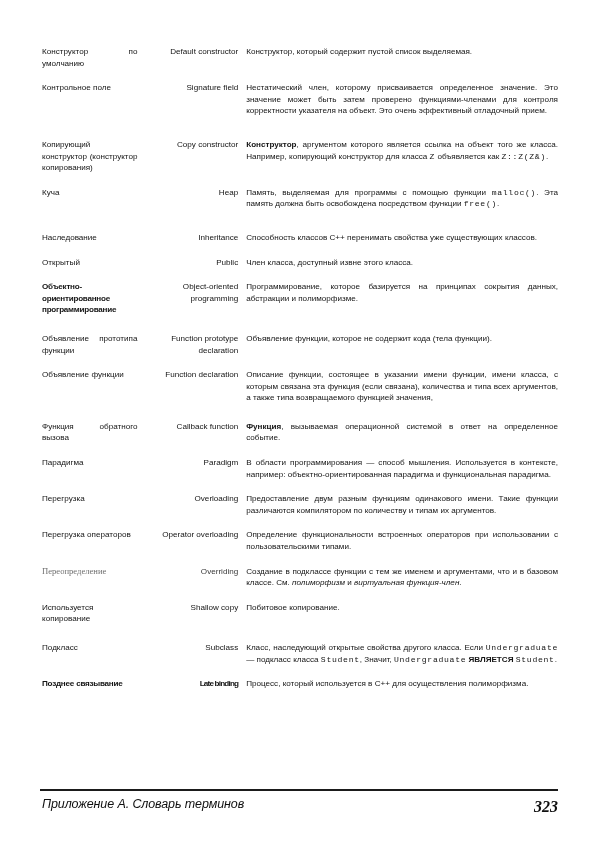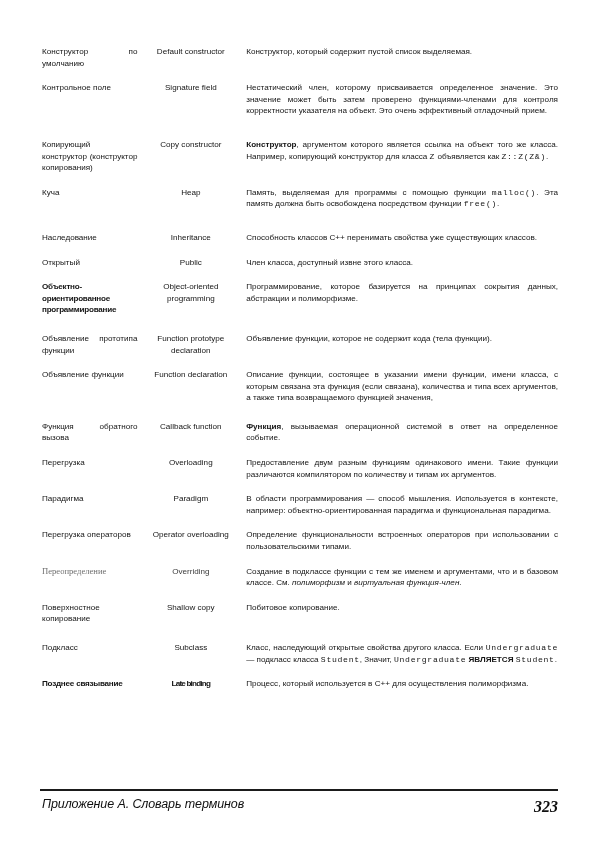--- a/index.html
+++ b/index.html
@@ -44,21 +44,21 @@
   td.col-ru {
     width: 96px;
     padding-right: 6px;
     text-align: justify;
     text-align-last: left;
     word-spacing: 0.2px;
   }
   td.col-en {
     width: 96px;
     padding-right: 8px;
-    text-align: center;
+    text-align: right;
   }
   td.col-def {
     width: 318px;
     text-align: justify;
     text-align-last: left;
   }
 
   
   tr.gap-sm td { padding-bottom: 13px; }
   tr.gap-md td { padding-bottom: 17px; }
@@ -196,41 +196,41 @@
           <td class="col-ru">Объявление функции</td>
           <td class="col-en">Function declaration</td>
           <td class="col-def"><span>Описание функции, состоящее в указании имени функции, имени класса, с которым связана эта функция (если связана), количества и типа всех аргументов, а также типа возвращаемого функцией значения,</span></td>
         </tr>
         <tr class="gap-sm">
           <td class="col-ru">Функция обратного вызова</td>
           <td class="col-en">Callback function</td>
           <td class="col-def"><span class="lead">Функция</span><span>, вызываемая операционной системой в ответ на определенное событие.</span></td>
         </tr>
         <tr class="gap-sm">
+          <td class="col-ru">Парадигма</td>
+          <td class="col-en">Paradigm</td>
+          <td class="col-def"><span>В области программирования — способ мышления. Используется в контексте, например: объектно-ориентированная парадигма и функциональная парадигма.</span></td>
+        </tr>
+        <tr class="gap-sm">
           <td class="col-ru">Перегрузка</td>
           <td class="col-en">Overloading</td>
           <td class="col-def"><span>Предоставление двум разным функциям одинакового имени. Такие функции различаются компилятором по количеству и типам их аргументов.</span></td>
-        </tr>
-        <tr class="gap-sm">
-          <td class="col-ru">Парадигма</td>
-          <td class="col-en">Paradigm</td>
-          <td class="col-def"><span>В области программирования — способ мышления. Используется в контексте, например: объектно-ориентированная парадигма и функциональная парадигма.</span></td>
         </tr>
         <tr class="gap-sm">
           <td class="col-ru">Перегрузка операторов</td>
           <td class="col-en">Operator overloading</td>
           <td class="col-def"><span>Определение функциональности встроенных операторов при использовании с пользовательскими типами.</span></td>
         </tr>
         <tr class="gap-sm faded">
           <td class="col-ru">Переопределение</td>
           <td class="col-en">Overriding</td>
           <td class="col-def"><span>Создание в подклассе функции с тем же именем и аргументами, что и в базовом классе. См. </span><span class="ital">полиморфизм</span><span> и </span><span class="ital">виртуальная функция-член</span><span>.</span></td>
         </tr>
         <tr class="gap-md">
-          <td class="col-ru">Поверхностное копирование</td>
+          <td class="col-ru">Используется копирование</td>
           <td class="col-en">Shallow copy</td>
           <td class="col-def"><span>Побитовое копирование.</span></td>
         </tr>
         <tr class="gap-sm">
           <td class="col-ru">Подкласс</td>
           <td class="col-en">Subclass</td>
           <td class="col-def"><span>Класс, наследующий открытые свойства другого класса. Если </span><span class="code">Undergraduate</span><span> — подкласс класса </span><span class="code">Student</span><span>, Значит, </span><span class="code">Undergraduate</span><span class="caps"> ЯВЛЯЕТСЯ </span><span class="code">Student</span><span>.</span></td>
         </tr>
         <tr class="gap-sm">
           <td class="col-ru bold-head">Позднее связывание</td>

